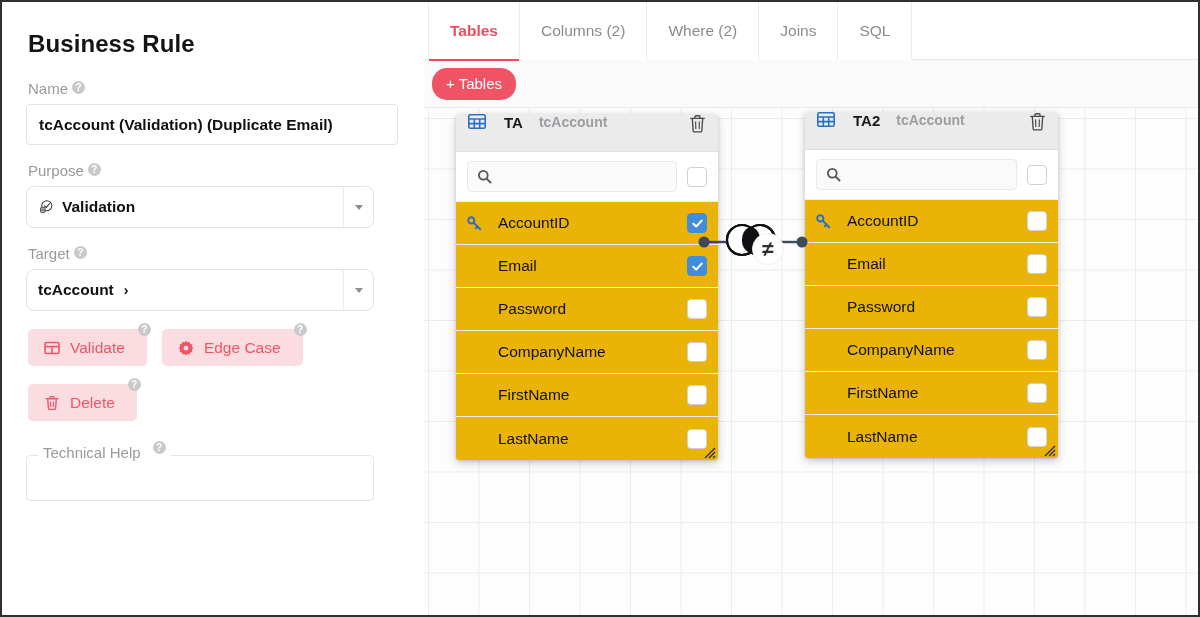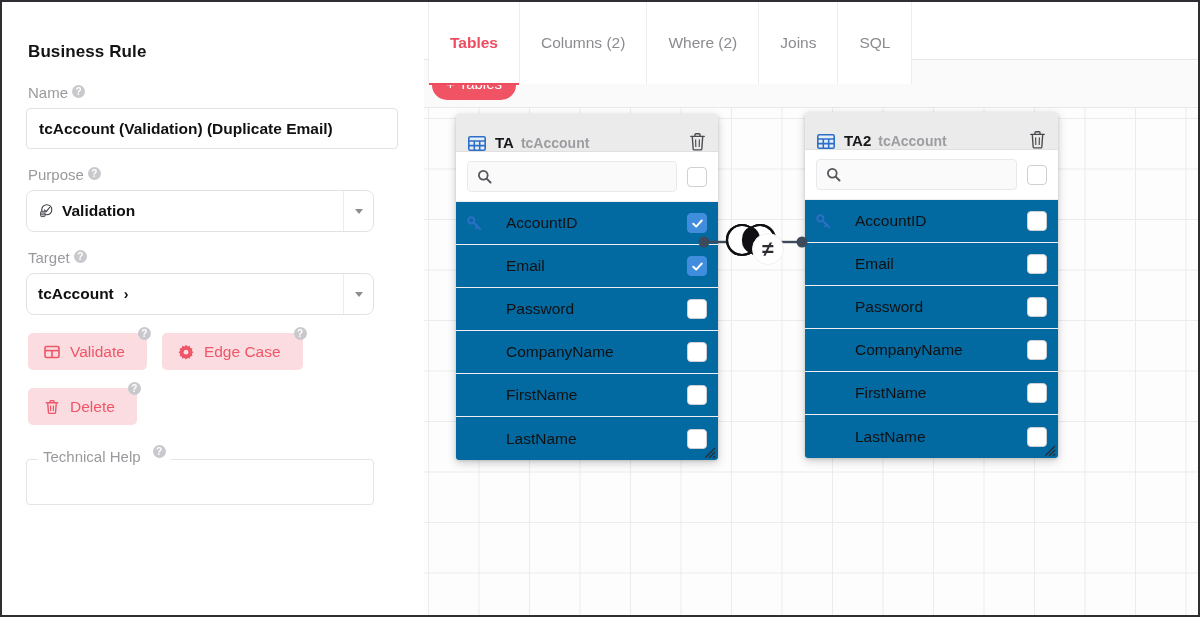--- a/index.html
+++ b/index.html
@@ -14,22 +14,22 @@
     border:2px solid #2e2e33;box-sizing:border-box;background:#fff;
   }
 
   
   .left-panel{
     position:absolute;left:0;top:0;width:422px;height:613px;
     background:#ffffff;box-sizing:border-box;
     padding:24px 24px 0 24px;
   }
   .panel-title{
-    font-size:17px;font-weight:bold;color:#141414;
-    letter-spacing:0.1px;margin:16px 0 22px 2px;
+    font-size:24px;font-weight:bold;color:#141414;
+    letter-spacing:0.1px;margin:4px 0 22px 2px;
   }
   .field{margin-bottom:17px;}
   .field-label{
     font-size:15px;color:#9a9a9e;font-weight:400;
     margin:0 0 7px 2px;display:flex;align-items:flex-end;gap:4px;
   }
   .help-dot{
     display:inline-block;width:13px;height:13px;border-radius:50%;
     background:#c9c9cd;color:#ffffff;font-size:10px;line-height:13px;
     text-align:center;font-weight:bold;position:relative;top:-3px;
@@ -83,21 +83,21 @@
   
   .right-panel{
     position:absolute;left:422px;top:0;width:774px;height:613px;
     background:#fff;box-sizing:border-box;overflow:hidden;
   }
   .tabbar{
     display:flex;height:58px;border-bottom:1px solid #e6e6ea;
     background:#fff;padding-left:4px;box-sizing:border-box;
   }
   .tab{
-    padding:12px 21px;height:58px;display:flex;align-items:center;
+    padding:0 21px;height:58px;display:flex;align-items:center;
     font-size:15.5px;color:#8b8b90;border-right:1px solid #ededf1;
     cursor:pointer;position:relative;background:#fff;
     font-family:"Liberation Sans", sans-serif;
   }
   .tab:first-child{border-left:1px solid #ededf1;}
   .tab.active{color:#ef4b5f;font-weight:bold;}
   .tab.active::after{
     content:"";position:absolute;left:0;right:0;bottom:-1px;height:2.5px;
     background:#ef4b5f;
   }
@@ -120,22 +120,22 @@
     background-position:4px 10px;
   }
 
   
   .card{
     position:absolute;background:#fff;border-radius:3px;
     box-shadow:0 3px 10px rgba(0,0,0,0.20), 0 1px 3px rgba(0,0,0,0.12);
     overflow:hidden;
   }
   .card-head{
-    height:38px;background:#ebebeb;display:flex;align-items:flex-end;
-    padding:0 12px;box-sizing:border-box;gap:9px;
+    height:38px;background:#ebebeb;display:flex;align-items:flex-start;
+    padding:0 12px;box-sizing:border-box;gap:18px;
     border-bottom:1px solid #e0e0e0;
   }
   .tbl-icon{width:18px;height:15px;flex:0 0 18px;}
   .card-alias{font-size:15px;font-weight:bold;color:#18181c;}
   .card-table{font-size:14px;font-weight:bold;color:#9d9da2;margin-left:-2px;}
   .trash{margin-left:auto;width:17px;height:19px;cursor:pointer;}
   .card-search-row{
     height:50px;display:flex;align-items:center;gap:10px;
     padding:0 11px;box-sizing:border-box;background:#fff;
     border-bottom:1px solid #eeeef1;
@@ -148,22 +148,22 @@
   .cb{
     width:20px;height:20px;border:1.5px solid #cfcfd4;border-radius:4px;
     background:#fff;box-sizing:border-box;flex:0 0 20px;cursor:pointer;
   }
   .cb.checked{
     background:#3f8ddc;border-color:#3f8ddc;
     display:flex;align-items:center;justify-content:center;
   }
   .col-row{
     height:43px;display:flex;align-items:center;padding:0 11px;
-    box-sizing:border-box;border-bottom:1px solid #eeeef1;gap:24px;
-    background:#0369a1;
+    box-sizing:border-box;border-bottom:1px solid #eeeef1;gap:16px;
+    background:#eab308;
   }
   .col-row:last-child{border-bottom:none;}
   .key-icon{width:15px;height:15px;flex:0 0 15px;}
   .key-spacer{width:15px;flex:0 0 15px;}
   .col-name{font-size:15.5px;color:#111;flex:1;}
   .resize-grip{
     position:absolute;right:2px;bottom:1px;width:14px;height:14px;
     cursor:nwse-resize;
   }
 

